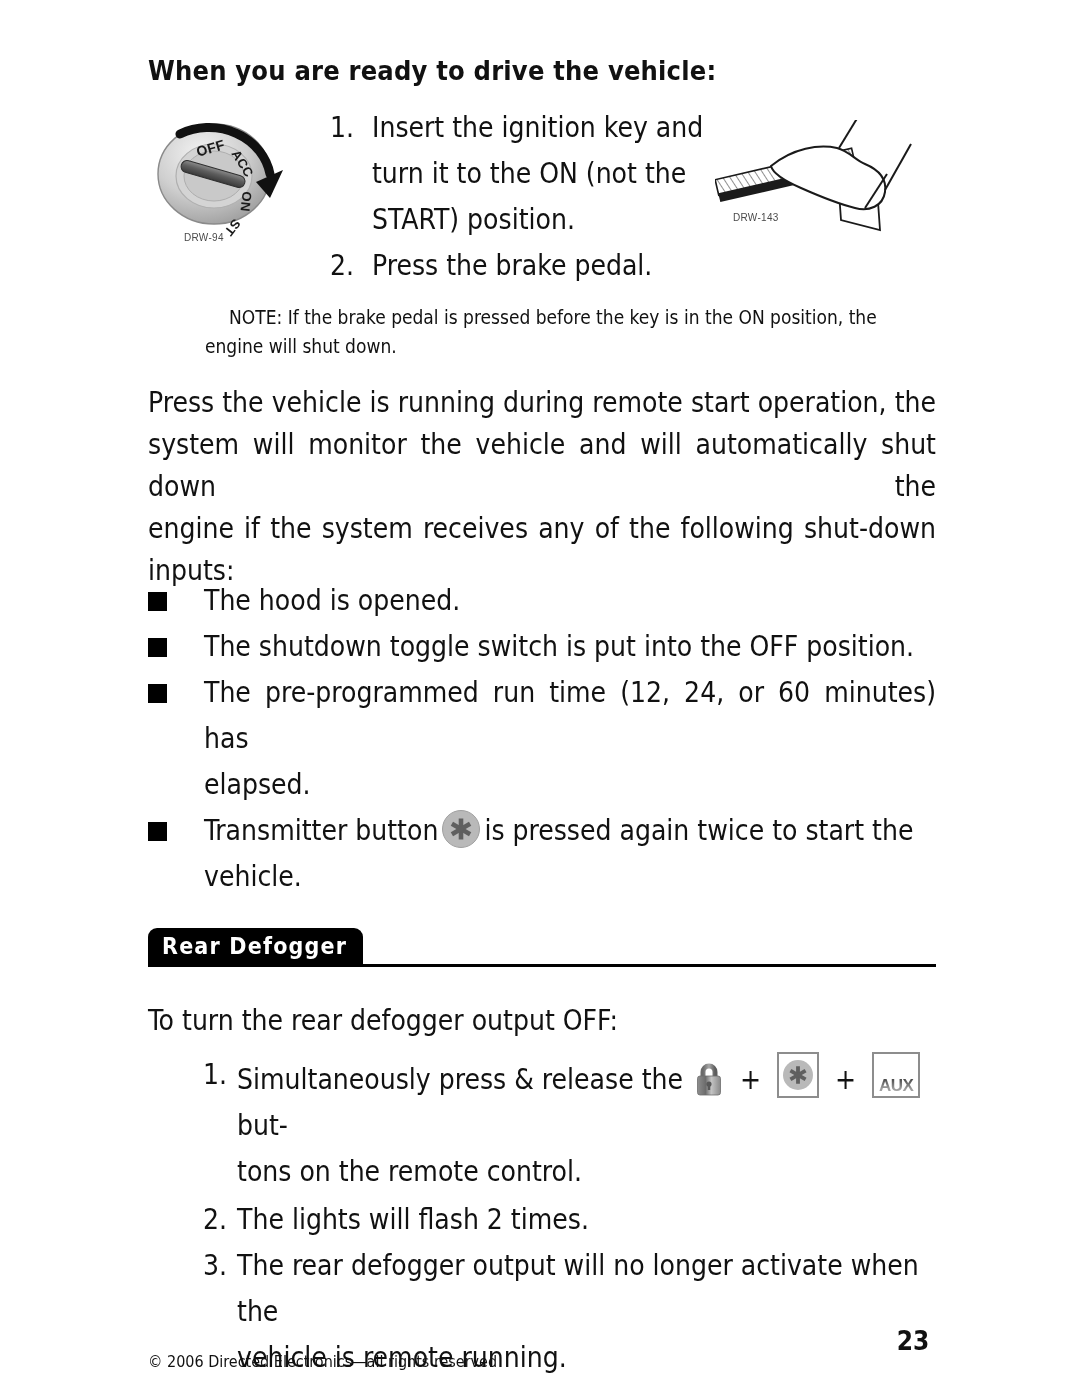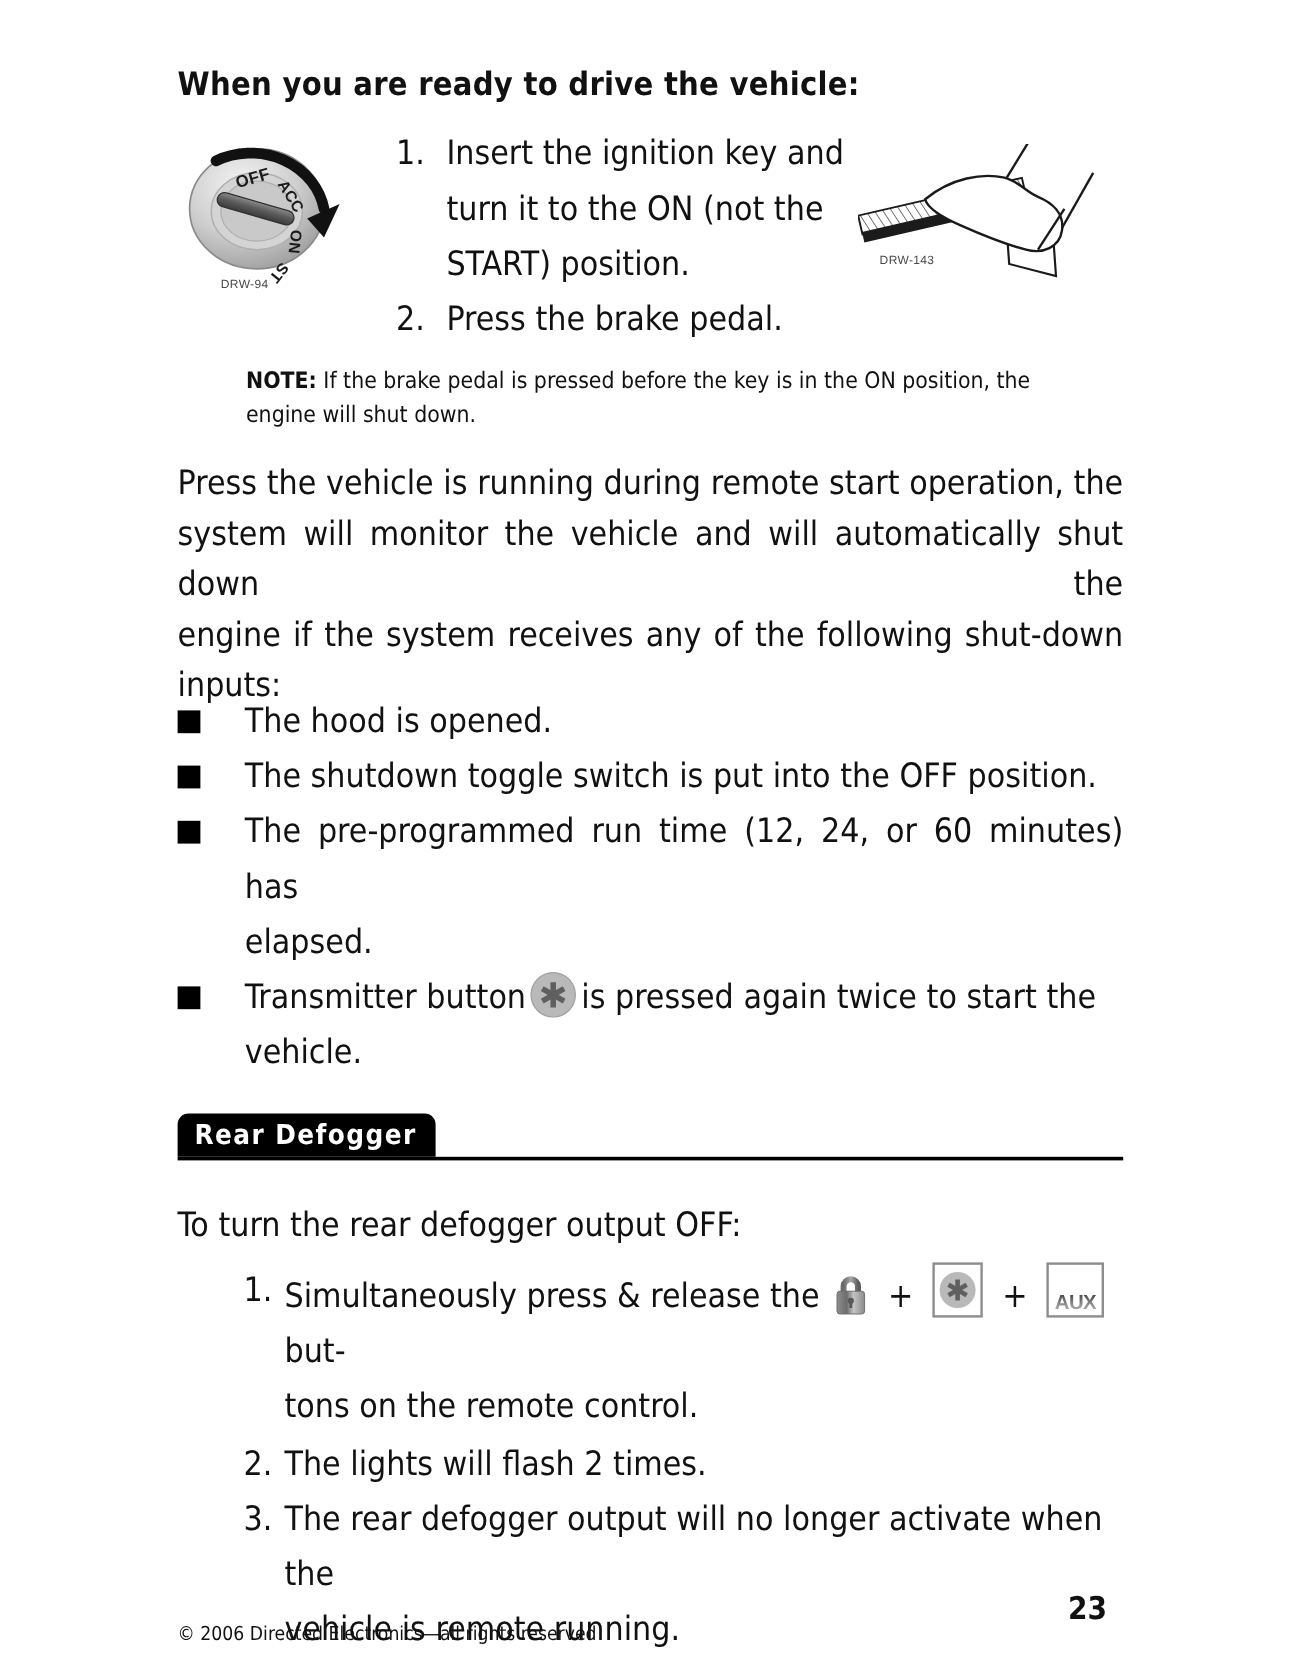--- a/index.html
+++ b/index.html
@@ -87,21 +87,21 @@
 
   
   .note {
     position: absolute;
     left: 205px;
     top: 303px;
     width: 700px;
     font-size: 19px;
     line-height: 29px;
   }
-  .note b { font-weight: bold; }
+  .note b { font-weight: normal; margin-left: 24px; }
 
   
   .para {
     position: absolute;
     left: 148px;
     top: 382px;
     width: 788px;
     font-size: 28px;
     line-height: 42px;
   }
@@ -250,21 +250,21 @@
     left: 148px;
     top: 1352px;
     font-size: 16px;
     text-align: center;
   }
   .footer-page {
     position: absolute;
     left: 890px;
     top: 1326px;
     width: 46px;
-    text-align: left;
+    text-align: center;
     font-size: 26px;
     font-weight: bold;
   }
 </style>
 </head>
 <body>
 
 <div class="page">
 
   <div class="heading">When you are ready to drive the vehicle:</div>

